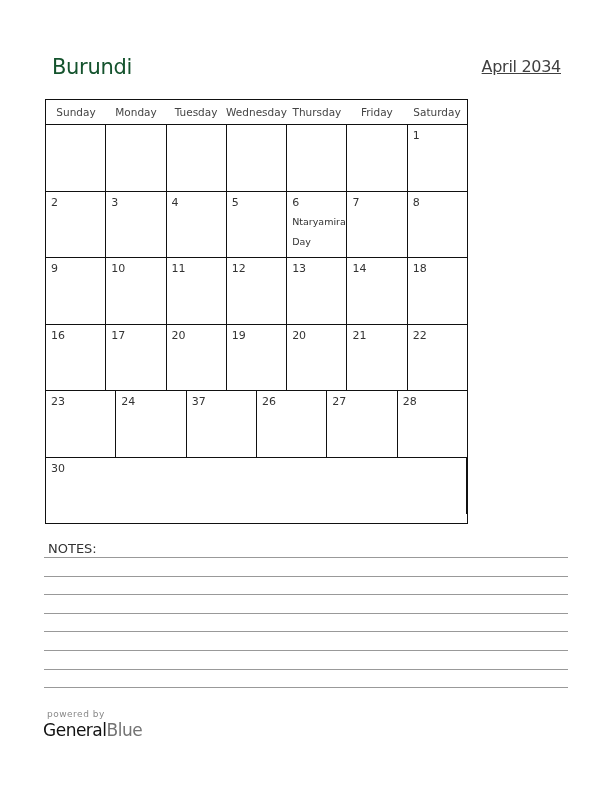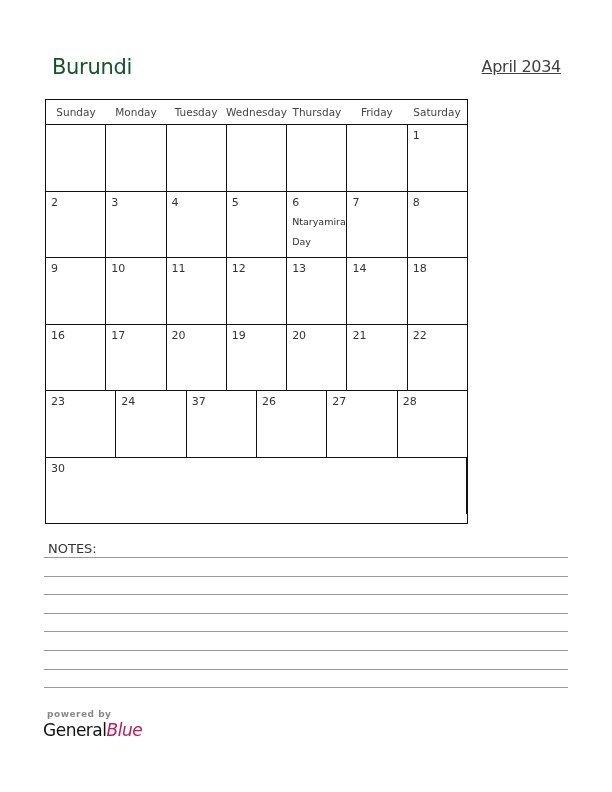--- a/index.html
+++ b/index.html
@@ -10,23 +10,23 @@
   .hdr { display:flex; height:24px; border-bottom:1px solid #111; }
   .hdr div { flex:1; text-align:center; font-size:10.5px; line-height:24px; color:#444; }
   .row { display:flex; height:65.5px; border-bottom:1px solid #111; }
   .row:last-child { border-bottom:none;flex-direction:column; }
   .cell { flex:1; border-right:1px solid #111; position:relative; box-sizing:border-box; }
   .cell:last-child { border-right:none; }
   .num { position:absolute; left:5px; top:4px; font-size:11px; color:#333; }
   .evt { position:absolute; left:5px; top:20px; font-size:9.5px; line-height:20px; color:#333; width:64px; }
   .notes-label { position:absolute; left:48px; top:541px; font-size:13px; color:#333; }
   .nline { position:absolute; left:44px; width:524px; height:1px; background:#999; }
-  .powered { position:absolute; left:47px; top:709px; font-size:9px; color:#888; letter-spacing:0.5px;font-weight:bold; }
+  .powered { position:absolute; left:47px; top:709px; font-size:9px; color:#888; letter-spacing:0.5px; }
   .brand { position:absolute; left:43px; top:720px; font-size:17px; color:#111; letter-spacing:-0.5px; }
-  .brand .blue { color:#be185d;font-style:italic; }
+  .brand .blue { color:#737373; }
 </style>
 </head>
 <body>
 
 <div class="country">Burundi</div>
 <div class="month">April 2034</div>
 
 <div class="cal">
   <div class="hdr">
     <div>Sunday</div>

